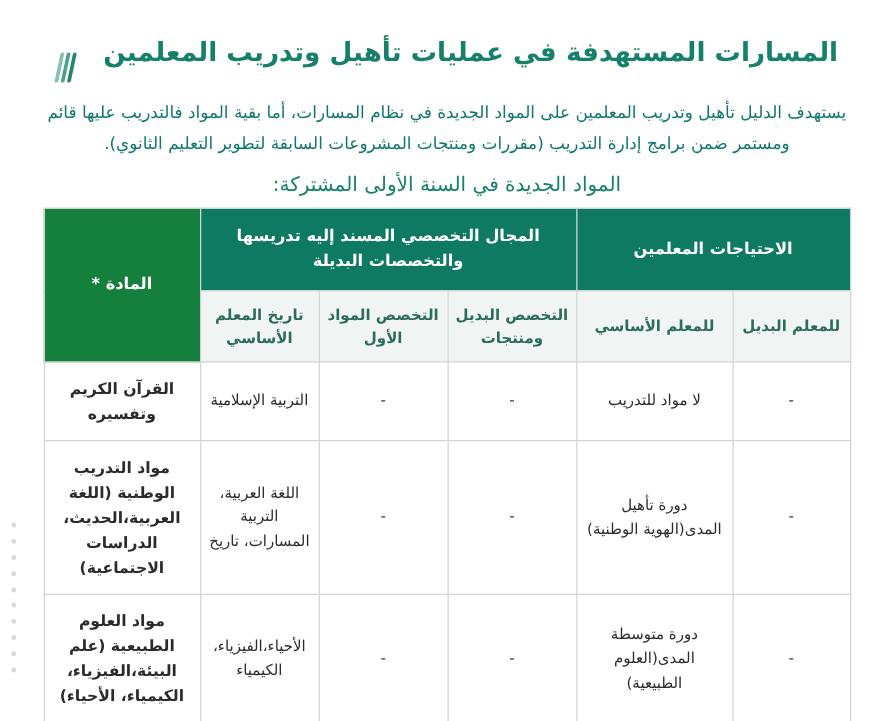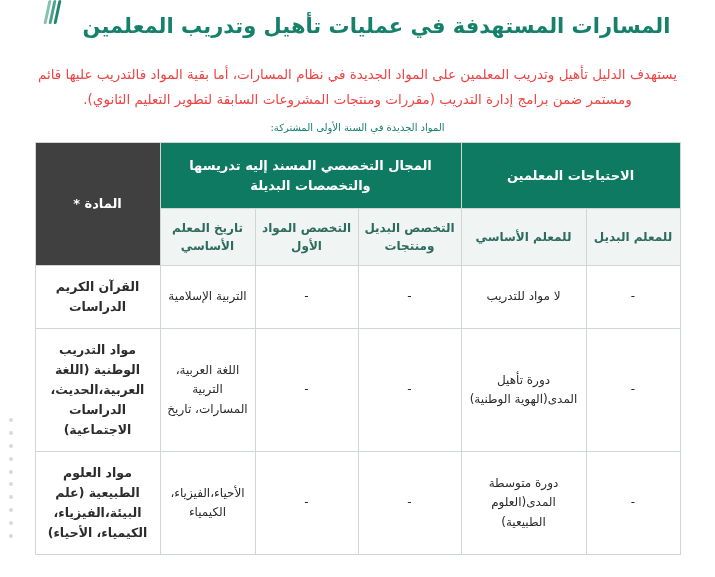--- a/index.html
+++ b/index.html
@@ -36,24 +36,24 @@
   .dots-strip i {
     display: block;
     width: 4px;
     height: 4px;
     border-radius: 50%;
     background: #d9d9d9;
   }
   .title-row {
     display: flex;
     flex-direction: row-reverse;
-    align-items: flex-start;
+    align-items: flex-end;
     justify-content: center;
     gap: 24px;
-    padding-top: 0;
+    padding-top: 16px;
   }
   .title-text {
     font-size: 21px;
     font-weight: bold;
     color: #16806a;
     letter-spacing: 0;
   }
   .title-deco {
     display: inline-block;
     width: 14px;
@@ -71,42 +71,42 @@
   }
   .title-deco span:nth-child(1) { right: 0px; opacity: .95; }
   .title-deco span:nth-child(2) { right: 5px; opacity: .75; }
   .title-deco span:nth-child(3) { right: 10px; opacity: .5; }
 
   .intro {
     margin: 10px 34px 0 34px;
     text-align: center;
     font-size: 13.5px;
     line-height: 1.85;
-    color: #ef4444;
+    color: #0f766e;
   }
 
   .section-band {
     margin: 14px 34px 0 34px;
     background: #eef3f2;
     border-right: 5px solid #16806a;
     border-radius: 3px;
     padding: 7px 12px 8px 12px;
     display: flex;
     justify-content: flex-start;
   }
   .section-band-text {
     font-size: 15px;
     font-weight: bold;
     color: #16806a;
   }
 
   .subcaption {
     margin-top: 10px;
     text-align: center;
-    font-size: 10px;
+    font-size: 16px;
     color: #16806a;
   }
 
   table.matrix {
     margin: 9px auto 0 auto;
     border-collapse: collapse;
     width: 645px;
     table-layout: fixed;
     font-size: 12px;
   }
@@ -118,21 +118,21 @@
   .hdr-top th {
     background: #0f7a62;
     color: #ffffff;
     font-weight: bold;
     font-size: 13px;
     padding: 13px 6px;
     border-color: #0f7a62;
     line-height: 1.5;
   }
   .hdr-top th.subject-head {
-    background: #404040;
+    background: #15803d;
   }
   .hdr-sub th {
     background: #f0f4f3;
     color: #2d6b5c;
     font-weight: bold;
     font-size: 12px;
     padding: 10px 4px;
     line-height: 1.5;
   }
   table.matrix td {
@@ -212,21 +212,21 @@
         <th>تاريخ المعلم الأساسي</th>
       </tr>
     </thead>
     <tbody>
       <tr>
         <td class="dash">-</td>
         <td>لا مواد للتدريب</td>
         <td class="dash">-</td>
         <td class="dash">-</td>
         <td>التربية الإسلامية</td>
-        <td class="subject">القرآن الكريم الدراسات</td>
+        <td class="subject">القرآن الكريم وتفسيره</td>
       </tr>
       <tr>
         <td class="dash">-</td>
         <td>دورة تأهيل المدى(الهوية الوطنية)</td>
         <td class="dash">-</td>
         <td class="dash">-</td>
         <td>اللغة العربية، التربية المسارات، تاريخ</td>
         <td class="subject">مواد التدريب الوطنية (اللغة العربية،الحديث، الدراسات الاجتماعية)</td>
       </tr>
       <tr>

